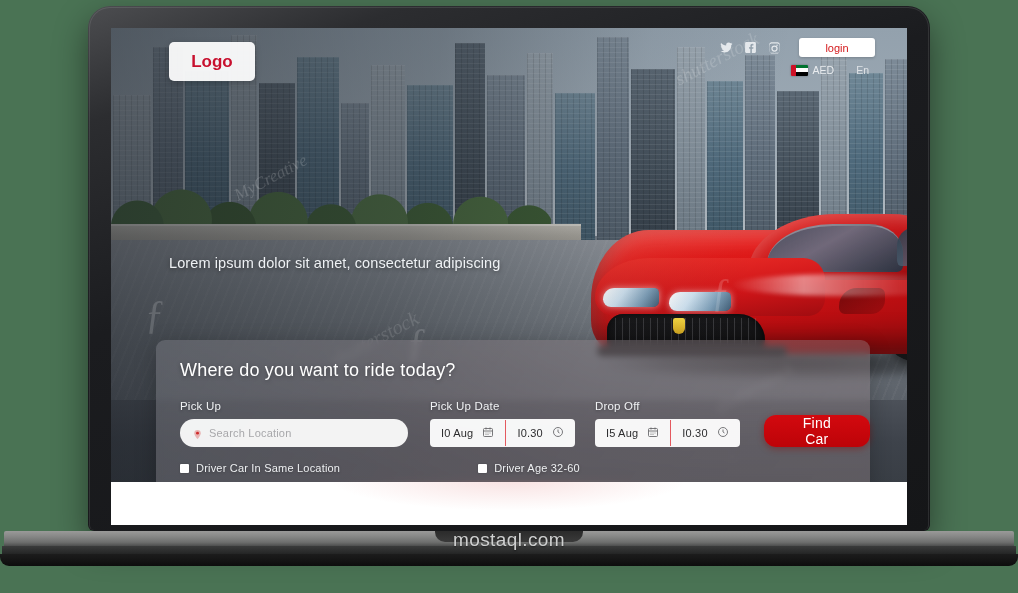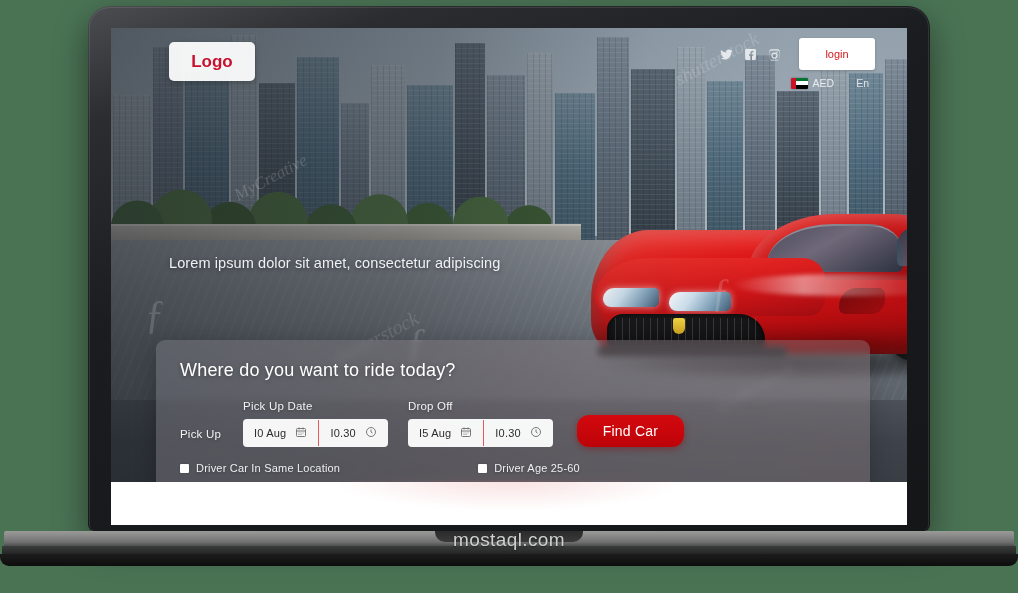--- a/index.html
+++ b/index.html
@@ -342,21 +342,21 @@
   }
   .nav-row-1 { display: flex; align-items: center; gap: 9px; }
   .social {
     width: 15px; height: 15px;
     display: flex; align-items: center; justify-content: center;
     color: #eceff2; opacity: 0.92; cursor: pointer;
   }
   .social svg { width: 13px; height: 13px; fill: currentColor; }
   .login-btn {
     margin-left: 8px;
-    width: 76px; height: 32px;
+    width: 76px; height: 19px;
     background: #ffffff;
     border-radius: 3px;
     color: #d4191c;
     font-size: 11px;
     display: flex; align-items: center; justify-content: center;
     cursor: pointer;
     box-shadow: 0 1px 3px rgba(0,0,0,0.2);
   }
   .nav-row-2 {
     display: flex; align-items: center; gap: 22px;
@@ -643,20 +643,29 @@
           <div class="hero-sub">Lorem ipsum dolor sit amet, consectetur adipiscing</div>
         </div>
 
         <div class="panel">
           <div class="panel-title">Where do you want to ride today?</div>
 
           <div class="fields">
 
             <div class="field-group" style="margin-right:22px;">
               <span class="field-label">Pick Up</span>
+              <div class="search-input">
+                <span class="pin-icon">
+                  <svg viewBox="0 0 24 24" style="width:11px;height:13px;">
+                    <path d="M12 2a7 7 0 0 0-7 7c0 5.2 7 13 7 13s7-7.8 7-13a7 7 0 0 0-7-7z" fill="#e8b4b4"></path>
+                    <circle cx="12" cy="9" r="3.2" fill="#cf2a2a"></circle>
+                  </svg>
+                </span>
+                <span class="placeholder">Search Location</span>
+              </div>
             </div>
 
             <div class="field-group" style="margin-right:20px;">
               <span class="field-label">Pick Up Date</span>
               <div class="date-box">
                 <div class="seg">
                   <span class="seg-text">I0 Aug</span>
                   <span>
                     <svg viewBox="0 0 24 24" fill="none" stroke="#6b6b6e" stroke-width="1.8">
                       <rect x="3" y="5" width="18" height="16" rx="2"></rect>
@@ -707,21 +716,21 @@
             <button class="find-btn">Find Car</button>
           </div>
 
           <div class="checks">
             <div class="check-item" style="margin-right:138px;">
               <span class="box"></span>
               <span class="check-label">Driver Car In Same Location</span>
             </div>
             <div class="check-item">
               <span class="box"></span>
-              <span class="check-label">Driver Age 25-60</span>
+              <span class="check-label">Driver Age 32-60</span>
             </div>
           </div>
         </div>
       </div>
 
       <div class="below"></div>
     </div>
   </div>
 </div>
 

